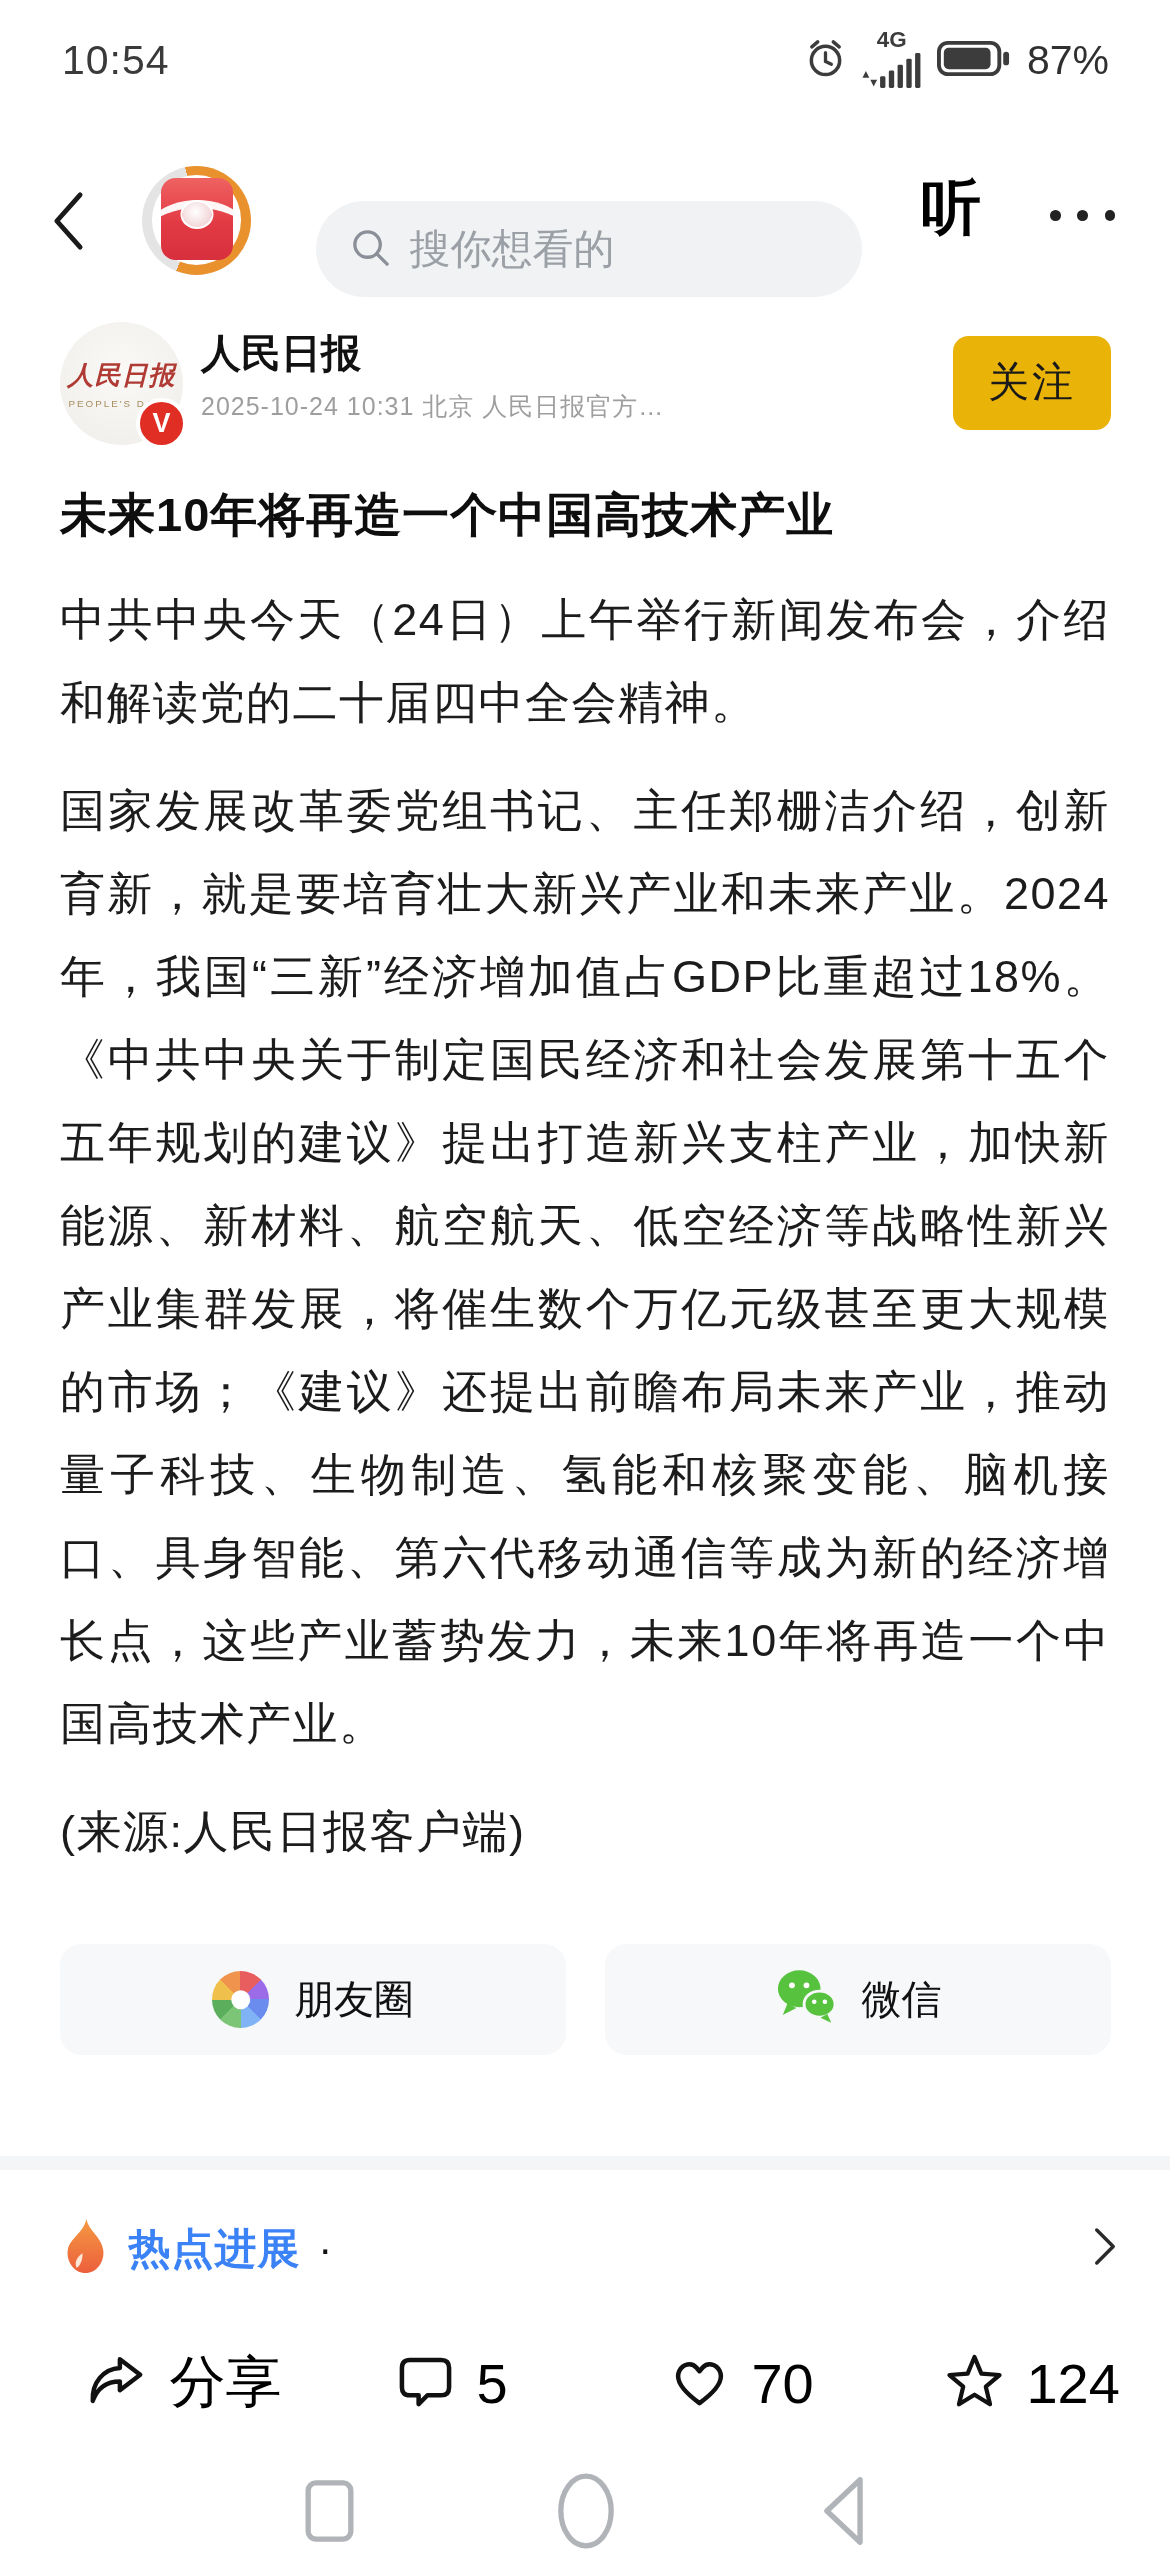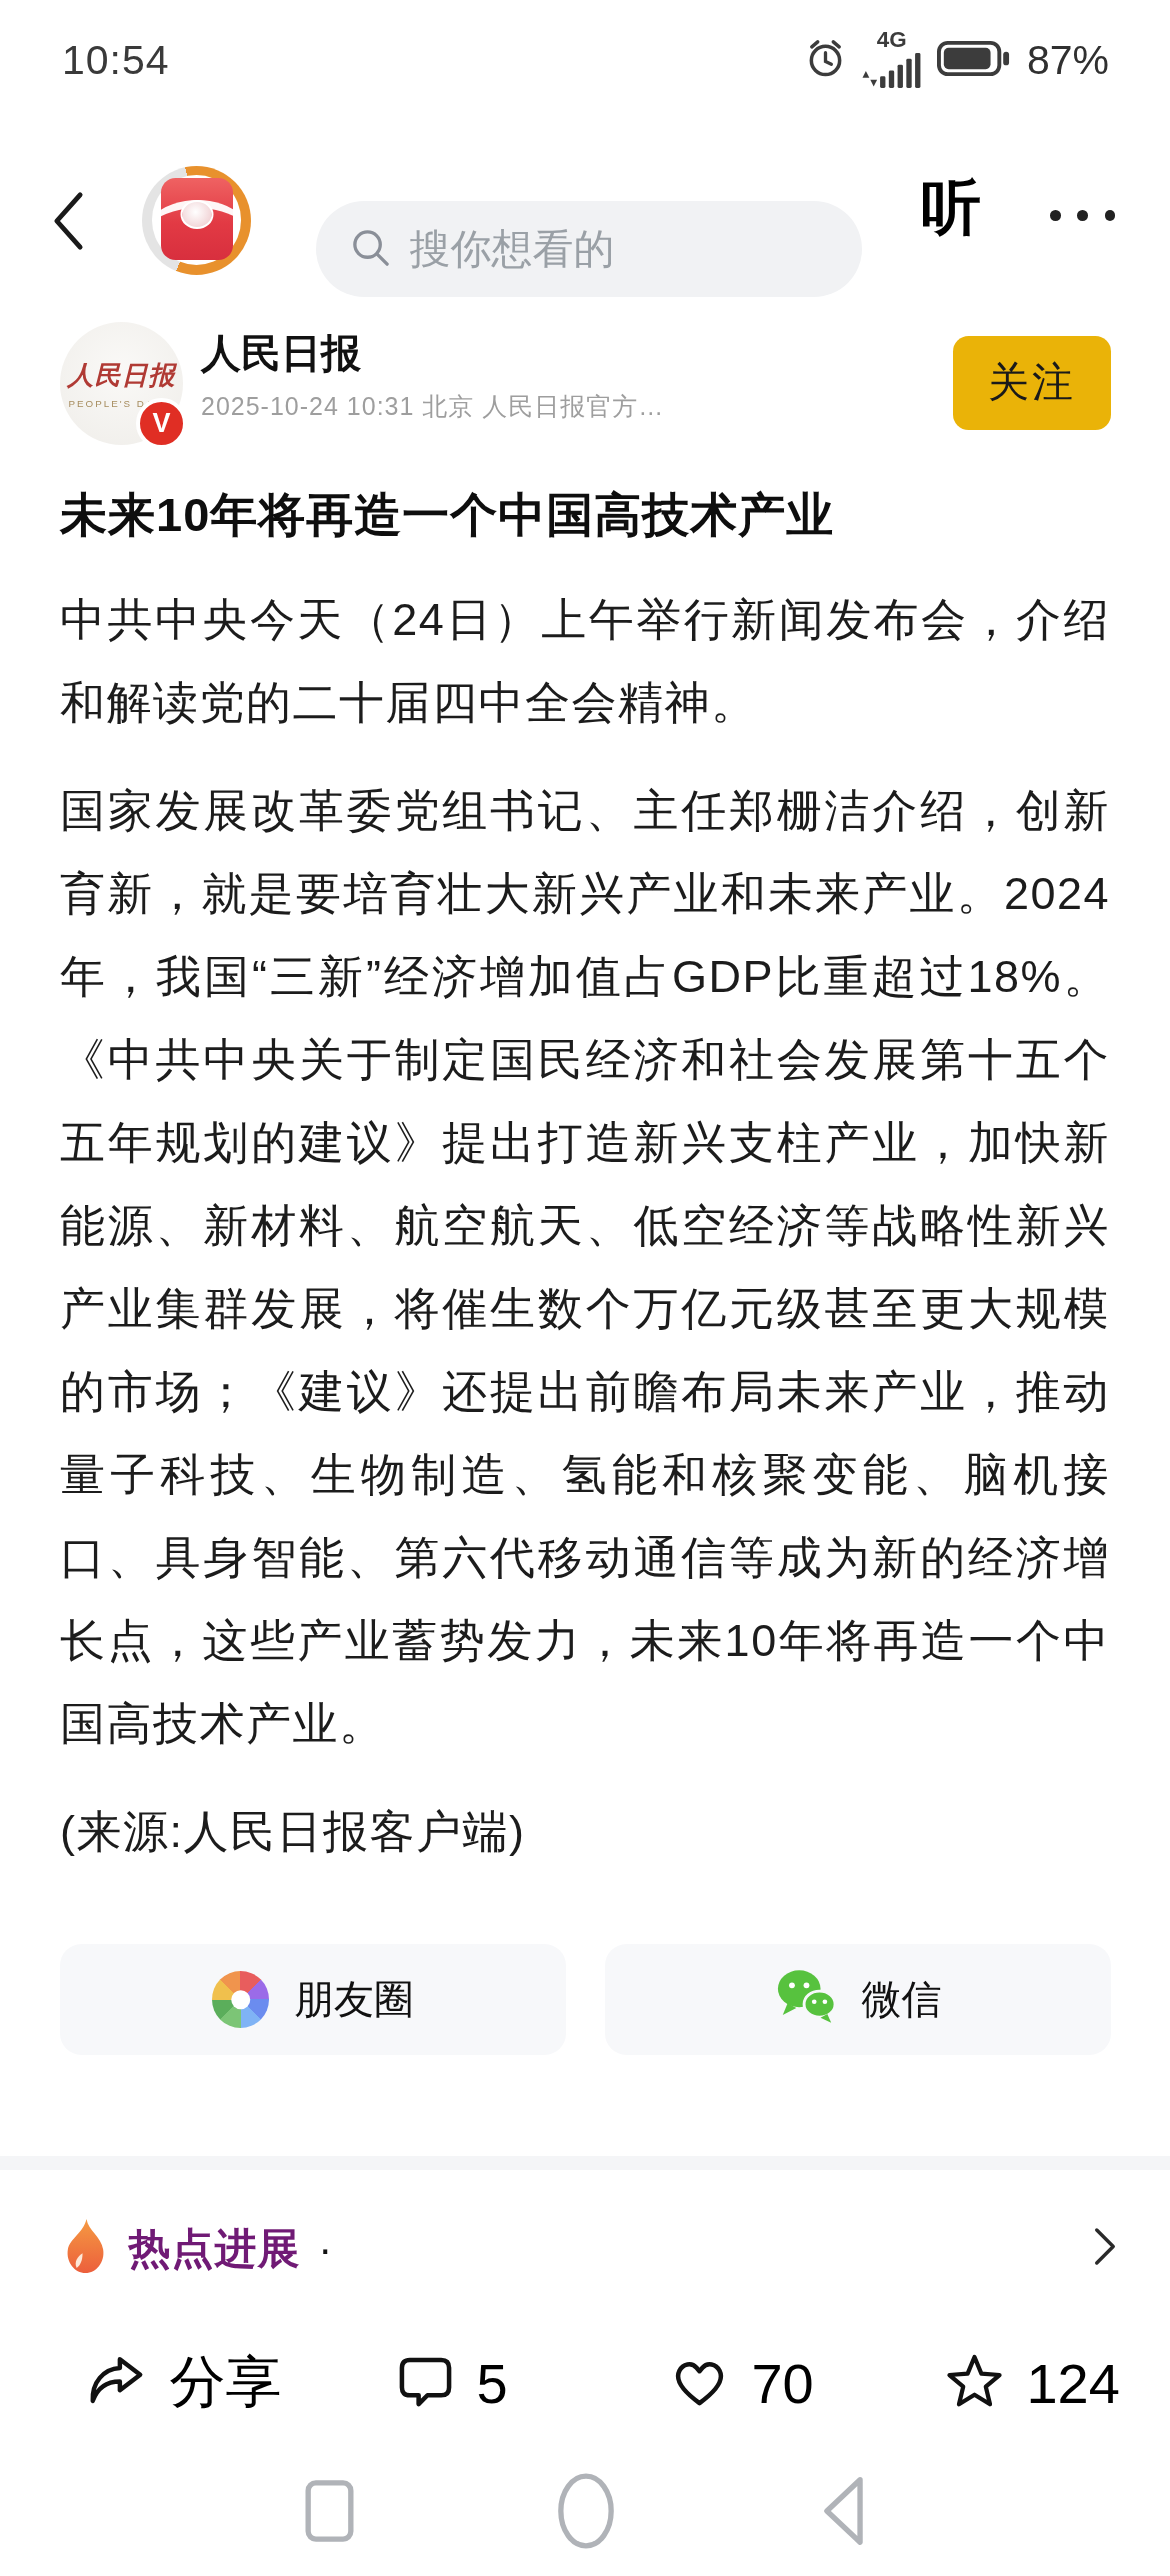--- a/index.html
+++ b/index.html
@@ -135,21 +135,21 @@
     content: ""; position: absolute; left: 50%; top: 50%; transform: translate(-50%,-50%);
     width: 19.5px; height: 19.5px; border-radius: 50%; background: #fff;
   }
 
   
   .section-separator { position: absolute; top: 2156px; left: 0; right: 0; height: 13.7px; background: #f4f5f7; }
   .hot-topic {
     position: absolute; top: 2194px; left: 60px; right: 51px; height: 109px;
     display: flex; align-items: center;
   }
-  .hot-tag { font-size: 42px; font-weight: 600; color: #701a75; margin-left: 17.6px; letter-spacing: 1px; }
+  .hot-tag { font-size: 42px; font-weight: 600; color: #3b82f6; margin-left: 17.6px; letter-spacing: 1px; }
   .hot-dot { font-size: 42px; color: #111; margin: 0 17.6px; }
   .hot-topic-text { font-size: 42px; color: #111; letter-spacing: 1px; }
   .hot-chevron { margin-left: auto; }
 
   
   .action-bar { position: absolute; top: 2338px; left: 0; right: 0; height: 90px; }
   .action-group { position: absolute; top: 0; height: 90px; display: flex; align-items: center; gap: 23.4px; }
   .action-label { font-size: 56px; color: #000000; }
   .ag-share { left: 86px; }
   .ag-comment { left: 398px; }

